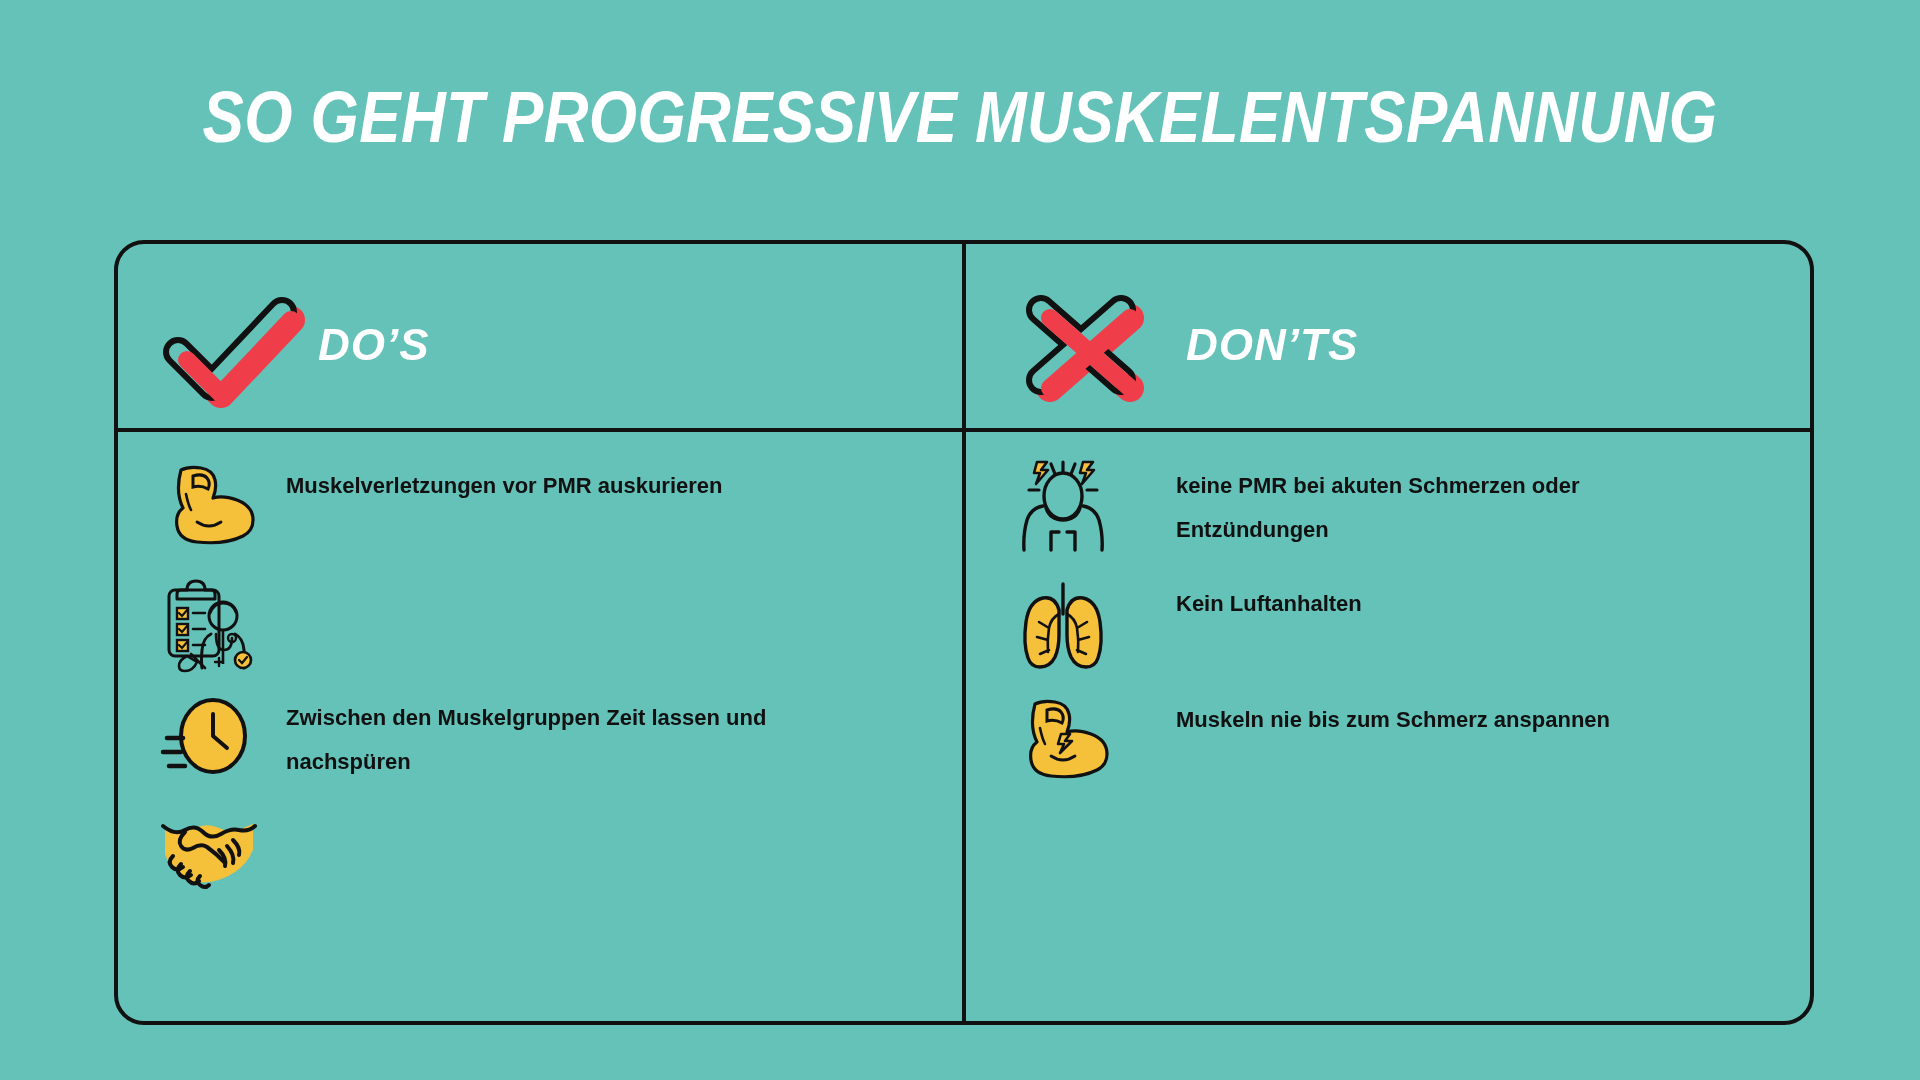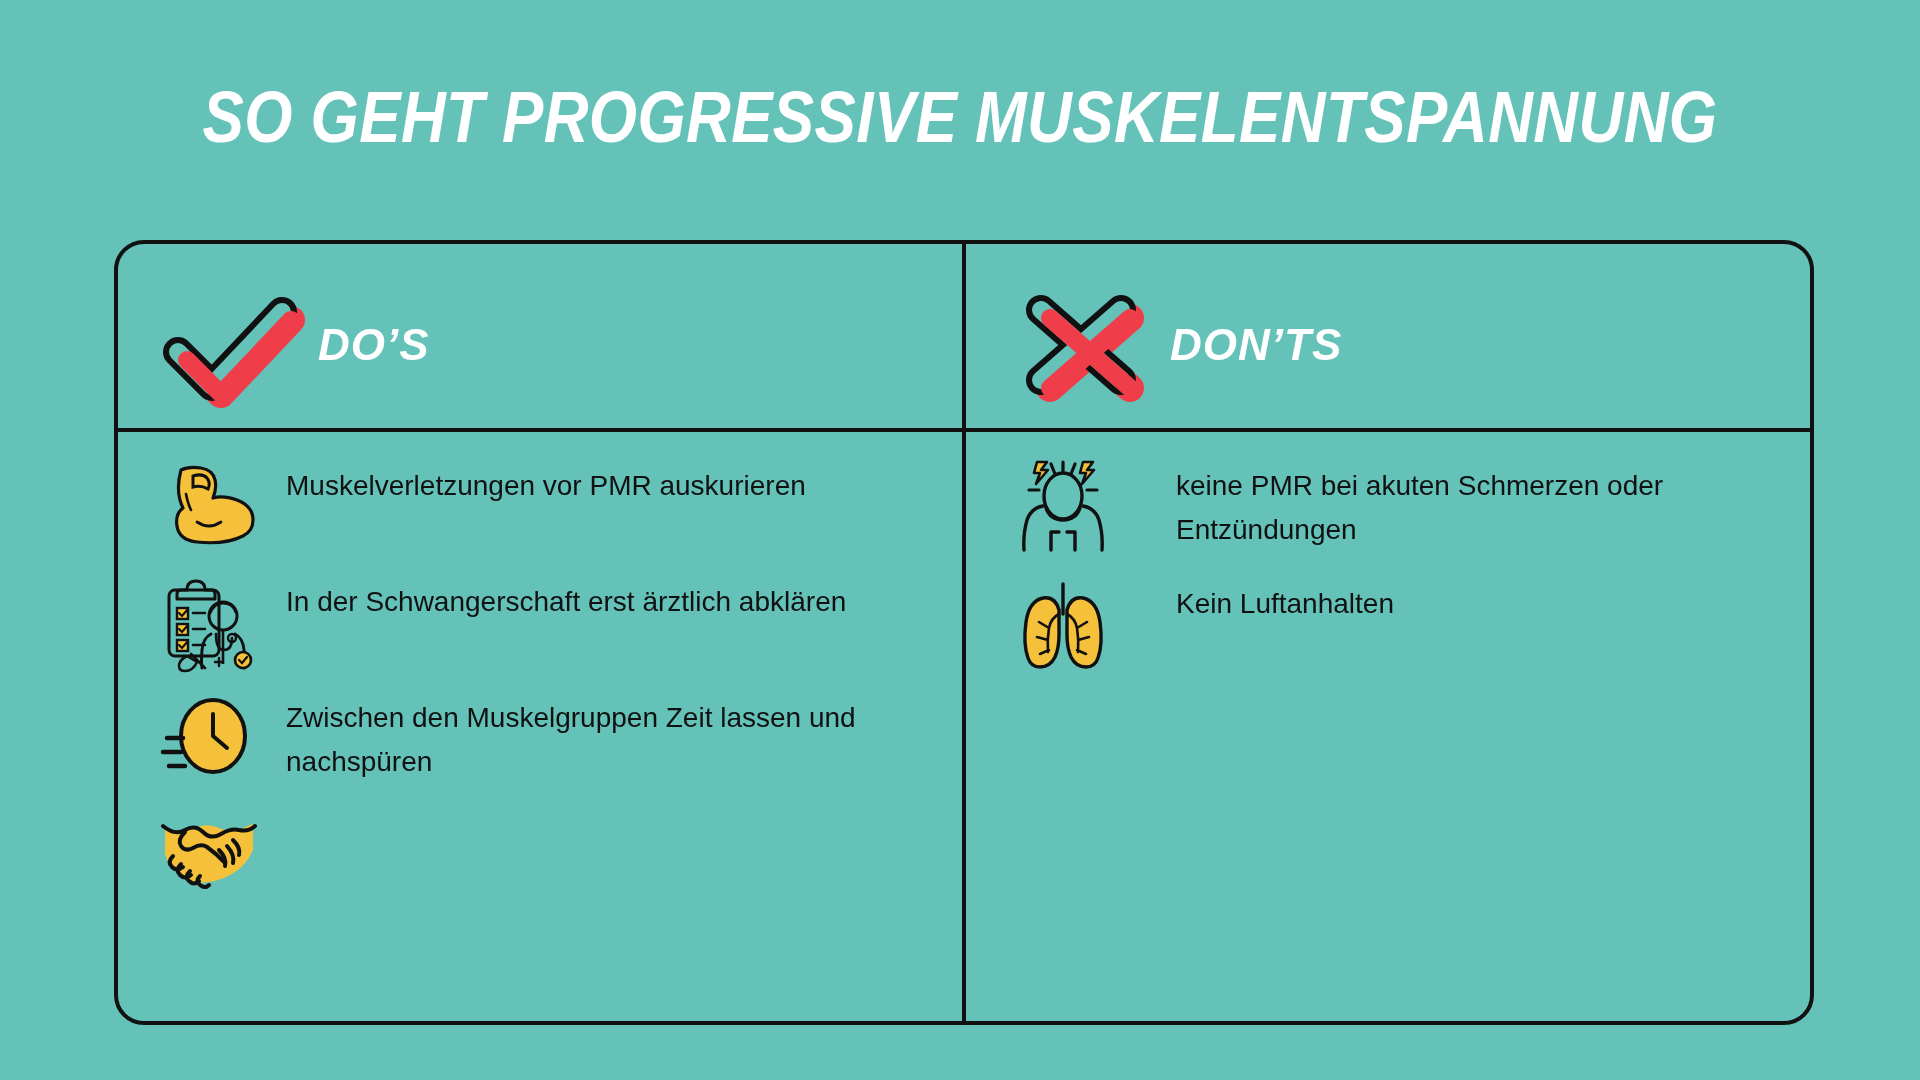--- a/index.html
+++ b/index.html
@@ -75,21 +75,21 @@
     pointer-events: none;
   }
 
   
   .header-cell {
     display: flex;
     align-items: center;
     padding-left: 36px;
     height: 202px;
   }
-  .header-cell.right { padding-left: 42px; }
+  .header-cell.right { padding-left: 42px; gap: 16px; }
 
   .header-icon {
     width: 150px;
     height: 118px;
     flex: 0 0 150px;
     position: relative;
   }
   .header-icon svg { display: block; width: 100%; height: 100%; overflow: visible; }
 
   .header-label {
@@ -123,25 +123,25 @@
     margin-right: 22px;
     display: flex;
     align-items: flex-start;
     justify-content: center;
     padding-top: 2px;
   }
   .item-icon svg { display: block; overflow: visible; }
 
   .item-text {
     color: #111111;
-    font-size: 28px;
+    font-size: 22px;
     line-height: 44px;
     max-width: 590px;
     padding-top: 6px;
-    font-weight: 400;
+    font-weight: 700;
   }
   .right .item-text { max-width: 560px; margin-left: 36px; }
 </style>
 </head>
 <body>
 
 <h1 id="page-title">SO GEHT PROGRESSIVE MUSKELENTSPANNUNG</h1>
 
 <div id="compare-card">
   <div class="card-grid">
@@ -216,21 +216,20 @@
             <path d="M62 54 l0 34" fill="none" stroke="#111111" stroke-width="2.6"></path>
             <path d="M55 58 q0 16 8 16 q8 0 8 -12" fill="none" stroke="#111111" stroke-width="2.6" stroke-linecap="round"></path>
             <circle cx="71" cy="62" r="4" fill="none" stroke="#111111" stroke-width="2.4"></circle>
             <circle cx="82" cy="84" r="8" fill="#f5c03a" stroke="#111111" stroke-width="2.6"></circle>
             <path d="M78 84 l3 3 l5 -6" fill="none" stroke="#111111" stroke-width="2.2" stroke-linecap="round"></path>
             <path d="M58 82 l0 8 M54 86 l8 0" stroke="#111111" stroke-width="2.4" stroke-linecap="round"></path>
             <path d="M26 80 q-8 4 -8 10 q0 5 6 5 q8 0 12 -9 z" fill="none" stroke="#111111" stroke-width="2.6" stroke-linejoin="round"></path>
             <path d="M30 78 l14 14" stroke="#111111" stroke-width="2.6" stroke-linecap="round"></path>
           </svg>
         </span>
-        <span class="item-text">In der Schwangerschaft erst ärztlich abklären</span>
       </div>
 
       <div class="list-item">
         <span class="item-icon">
           <svg width="92" height="88" viewBox="0 0 92 88">
             <ellipse cx="50" cy="44" rx="32" ry="36" fill="#f5c03a" stroke="#111111" stroke-width="4"></ellipse>
             <path d="M50 22 l0 22 l14 12" fill="none" stroke="#111111" stroke-width="4" stroke-linecap="round" stroke-linejoin="round"></path>
             <path d="M4 46 l16 0 M0 60 l18 0 M6 74 l16 0" stroke="#111111" stroke-width="4.5" stroke-linecap="round"></path>
           </svg>
         </span>
@@ -281,19 +280,32 @@
                      q4 -9 4 -22 z" fill="#f5c03a" stroke="#111111" stroke-width="3.4" stroke-linejoin="round"></path>
             <path d="M48 32 q4 -14 16 -12 q14 3 17 24 q3 22 -2 36 q-3 9 -12 9 q-10 0 -15 -10
                      q-4 -9 -4 -22 z" fill="#f5c03a" stroke="#111111" stroke-width="3.4" stroke-linejoin="round"></path>
             <path d="M40 36 q-8 4 -10 14 q-2 12 -1 24 M30 50 l-10 -6 M29 62 l-11 -3 M30 72 l-9 4" fill="none" stroke="#111111" stroke-width="2.6" stroke-linecap="round"></path>
             <path d="M48 36 q8 4 10 14 q2 12 1 24 M58 50 l10 -6 M59 62 l11 -3 M58 72 l9 4" fill="none" stroke="#111111" stroke-width="2.6" stroke-linecap="round"></path>
           </svg>
         </span>
         <span class="item-text">Kein Luftanhalten</span>
       </div>
 
+      <div class="list-item">
+        <span class="item-icon">
+          <svg width="92" height="86" viewBox="0 0 92 86">
+            <path d="M18 10 q-6 22 2 38 q-8 6 -6 18 q2 14 20 16 q28 3 46 -6 q10 -5 10 -16
+                     q0 -14 -16 -20 q-14 -5 -24 -2 q4 -10 2 -18 q-2 -10 -14 -12 q-12 -2 -20 2 z" fill="#f5c03a" stroke="#111111" stroke-width="3.2" stroke-linejoin="round"></path>
+            <path d="M30 16 q10 -3 14 2 q4 5 1 11 q-7 -4 -15 -2 z" fill="#f5c03a" stroke="#111111" stroke-width="3"></path>
+            <path d="M23 34 q2 10 5 16" fill="none" stroke="#111111" stroke-width="2.6" stroke-linecap="round"></path>
+            <path d="M34 62 q12 8 24 0" fill="none" stroke="#111111" stroke-width="2.8" stroke-linecap="round"></path>
+            <path d="M44 40 l9 0 l-5 7 l7 0 l-12 12 l4 -9 l-6 0 z" fill="#f5c03a" stroke="#111111" stroke-width="2.6" stroke-linejoin="round"></path>
+          </svg>
+        </span>
+        <span class="item-text">Muskeln nie bis zum Schmerz anspannen</span>
+      </div>
 
     </div>
 
     <div id="column-divider"></div>
     <div id="header-divider"></div>
   </div>
 </div>
 
 </body></html>

